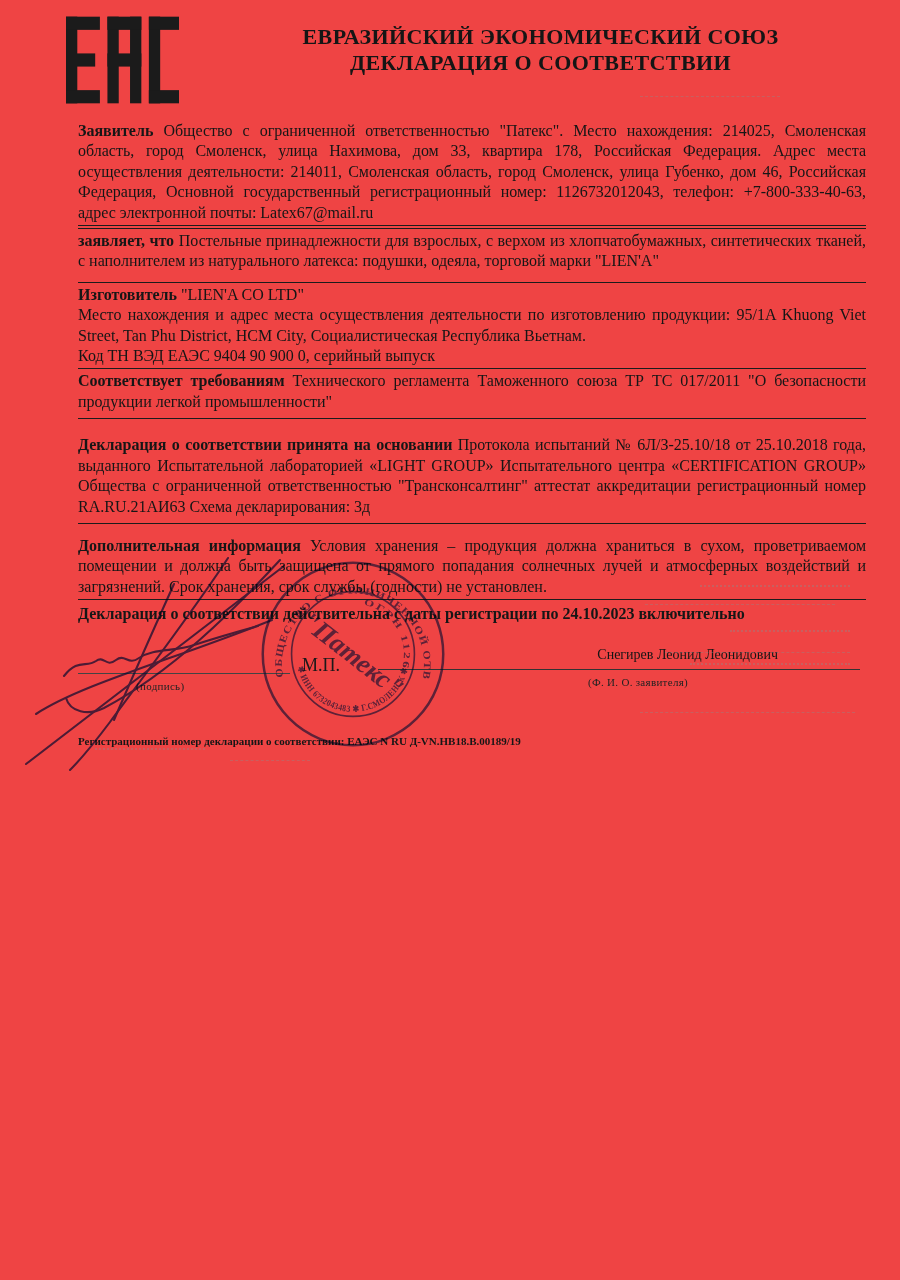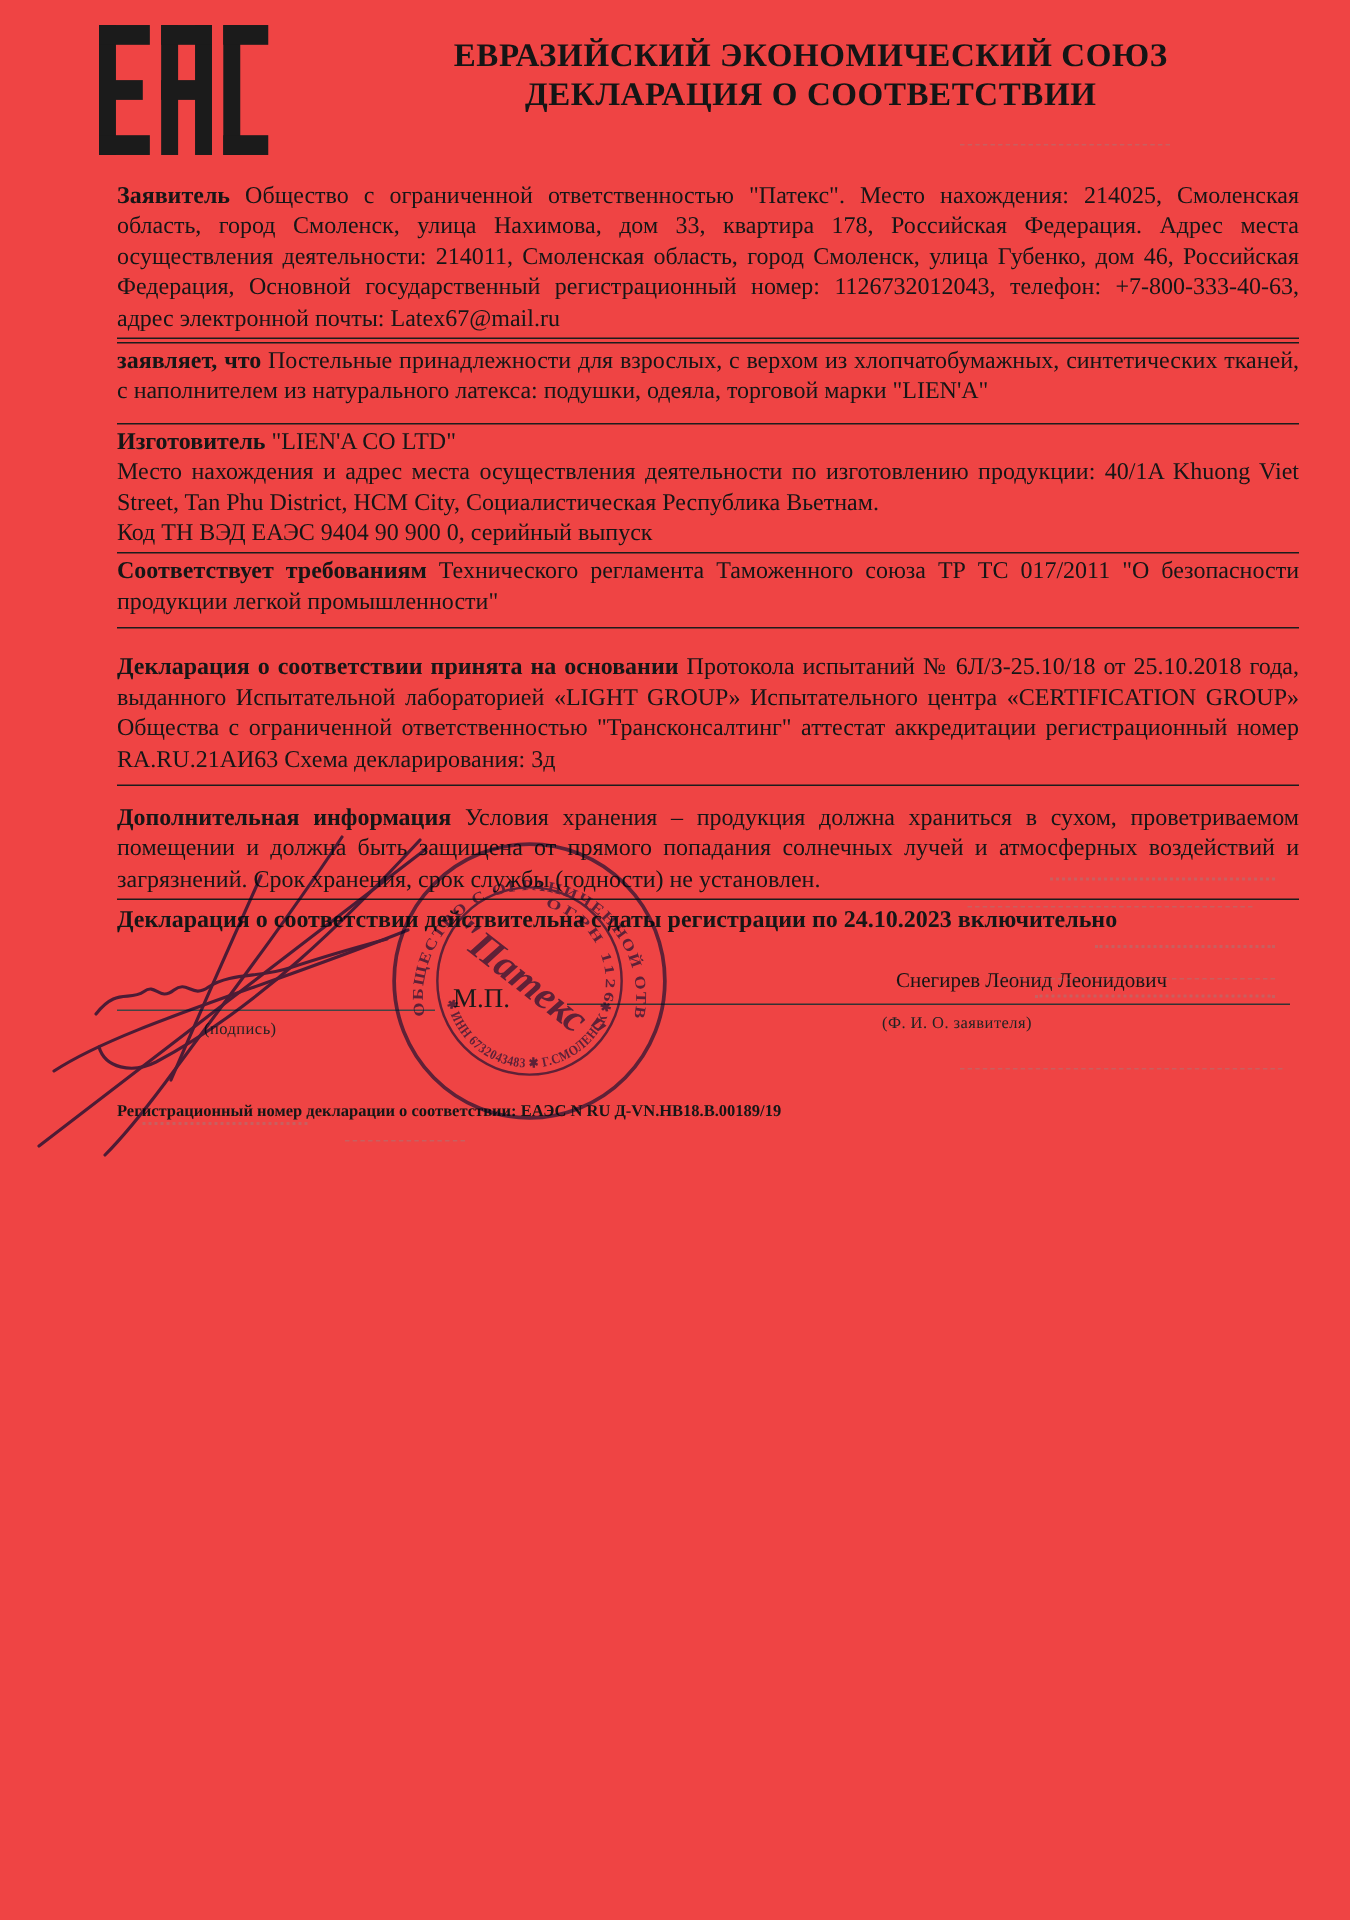--- a/index.html
+++ b/index.html
@@ -83,21 +83,21 @@
 
     <hr class="rule">
 
     <p class="pad-b8"><span class="lbl">заявляет, что</span>
       <span>Постельные принадлежности для взрослых, с верхом из хлопчатобумажных, синтетических тканей, с наполнителем из натурального латекса: подушки, одеяла, торговой марки "LIEN'A"</span></p>
 
     <hr class="rule">
 
     <p><span class="lbl">Изготовитель</span>
       <span>"LIEN'A CO LTD"</span></p>
-    <p>Место нахождения и адрес места осуществления деятельности по изготовлению продукции: 40/1A Khuong Viet Street, Tan Phu District, HCM City, Социалистическая Республика Вьетнам.</p>
+    <p>Место нахождения и адрес места осуществления деятельности по изготовлению продукции: 95/1A Khuong Viet Street, Tan Phu District, HCM City, Социалистическая Республика Вьетнам.</p>
     <p>Код ТН ВЭД ЕАЭС 9404 90 900 0, серийный выпуск</p>
 
     <hr class="rule">
 
     <p class="pad-b4"><span class="lbl">Соответствует требованиям</span>
       <span>Технического регламента Таможенного союза ТР ТС 017/2011 "О безопасности продукции легкой промышленности"</span></p>
 
     <hr class="rule">
     <div class="spacer14"></div>
 

